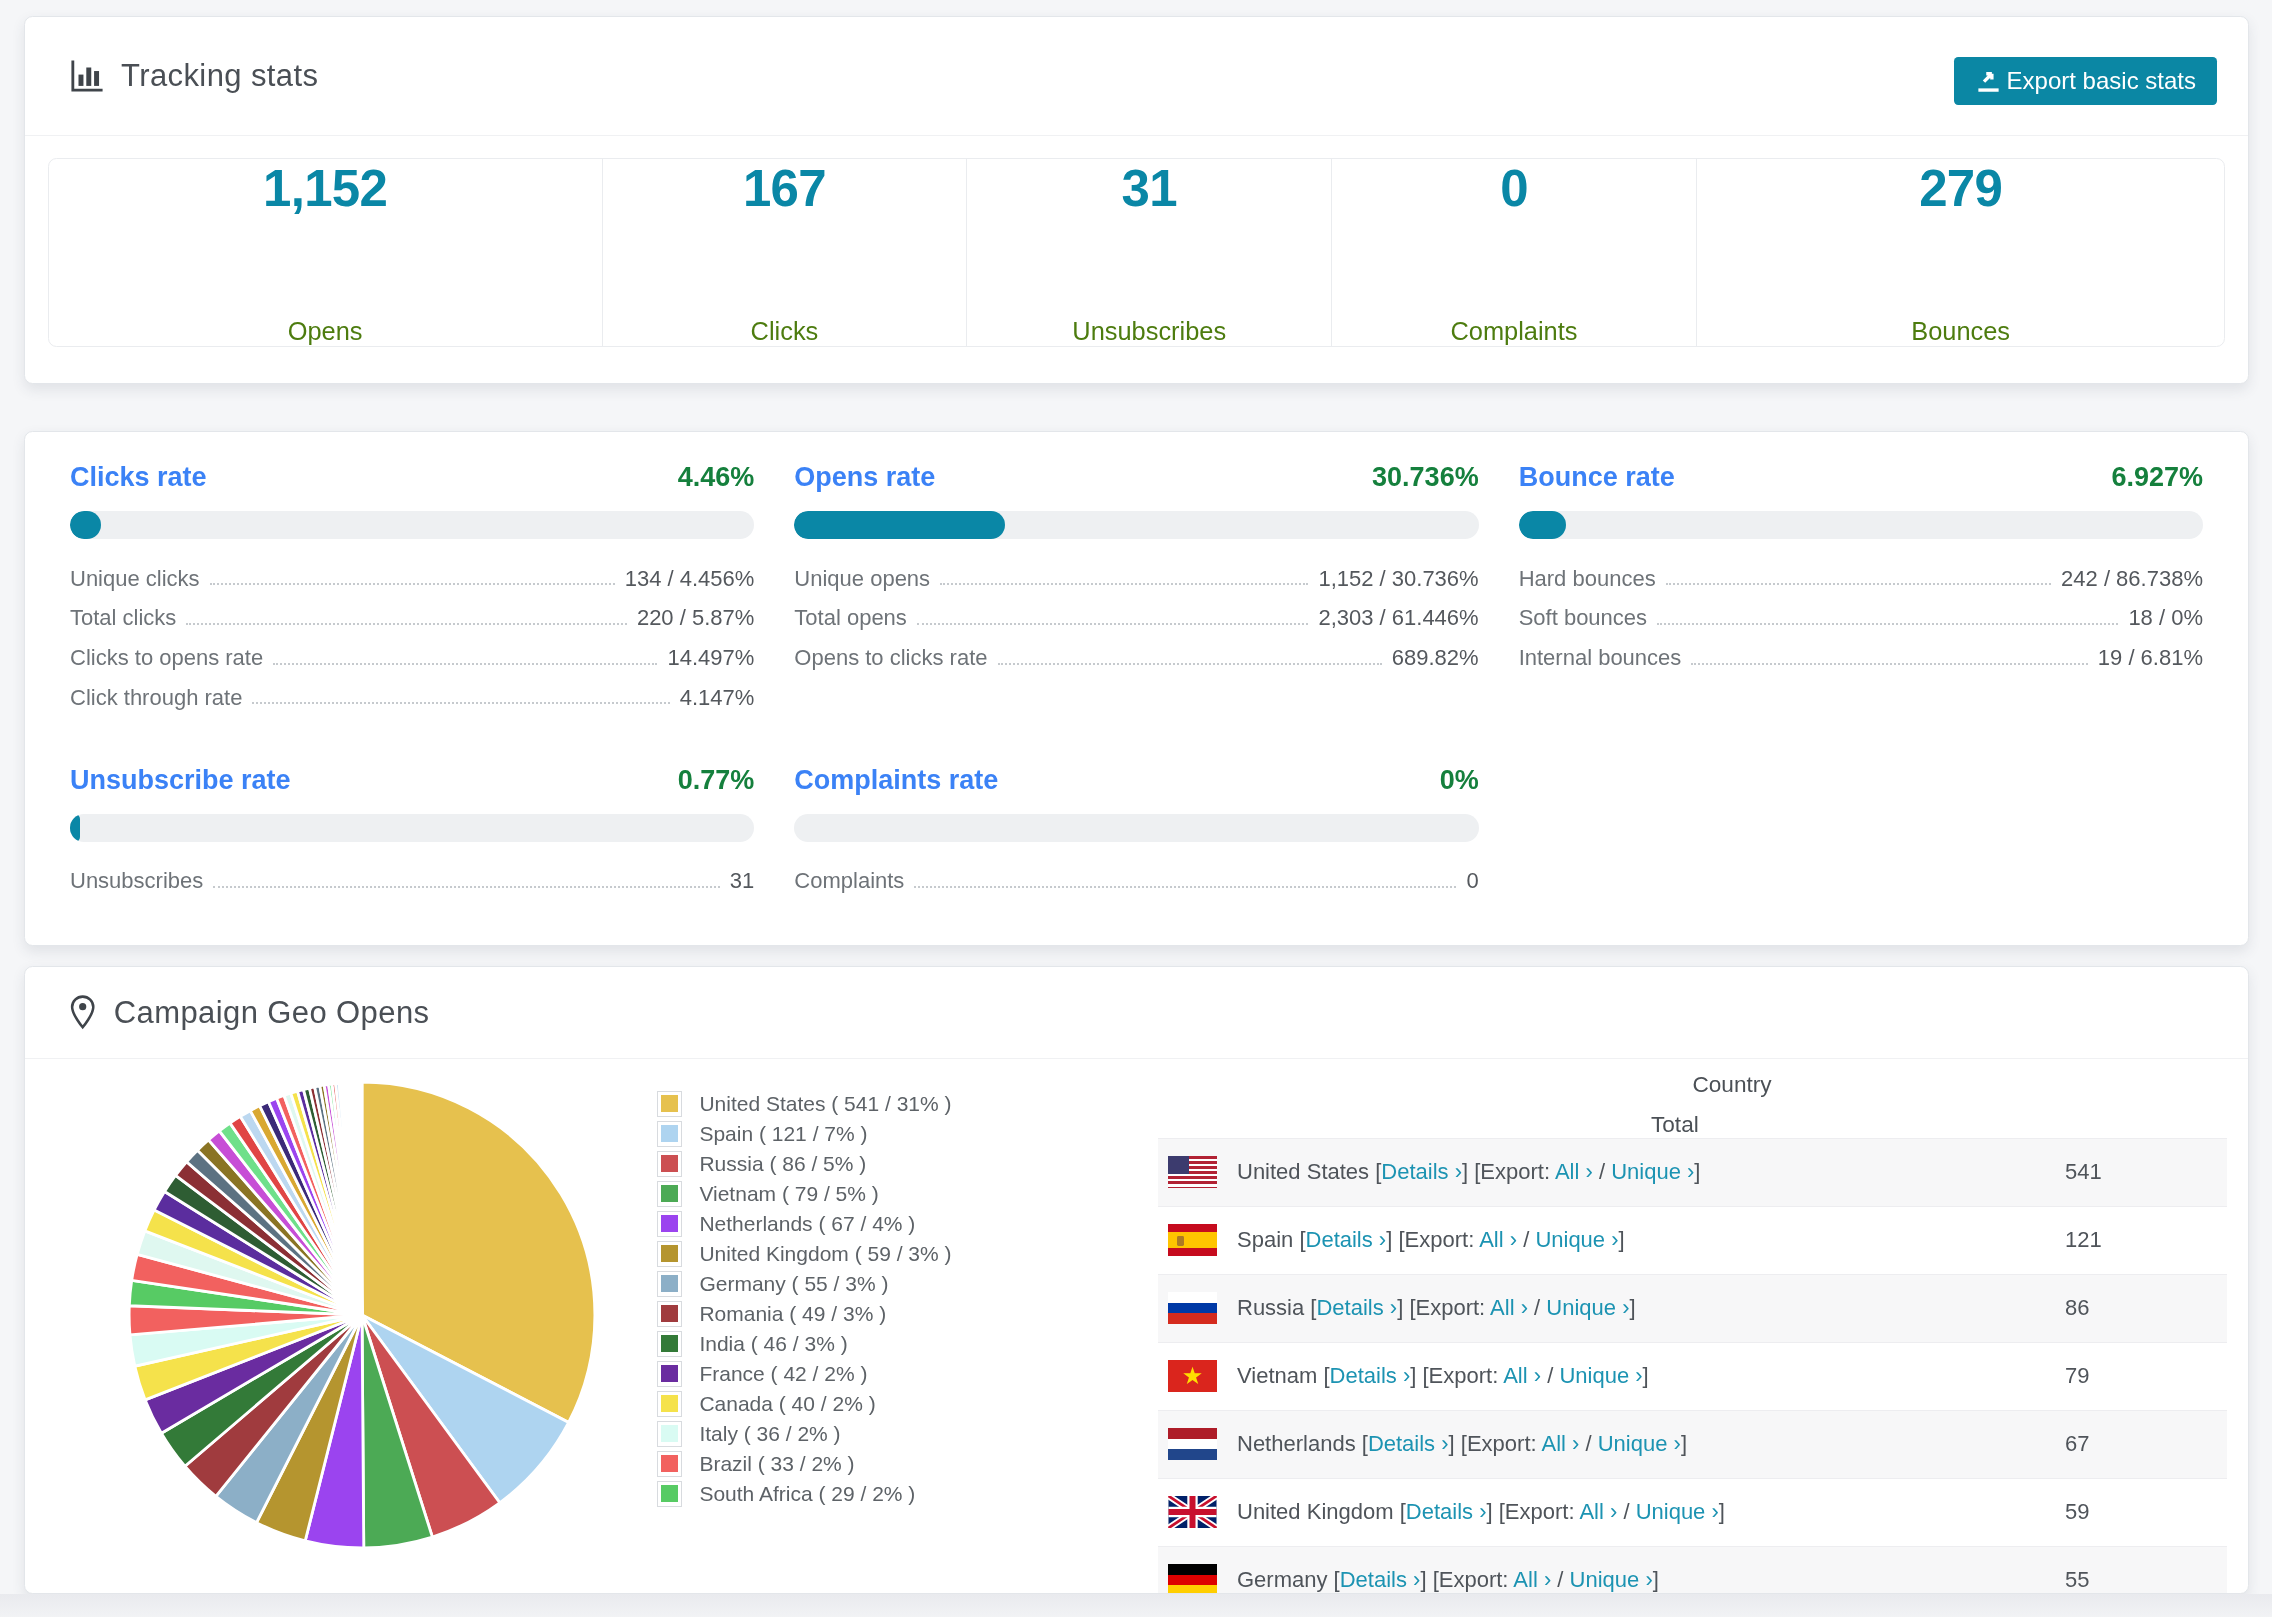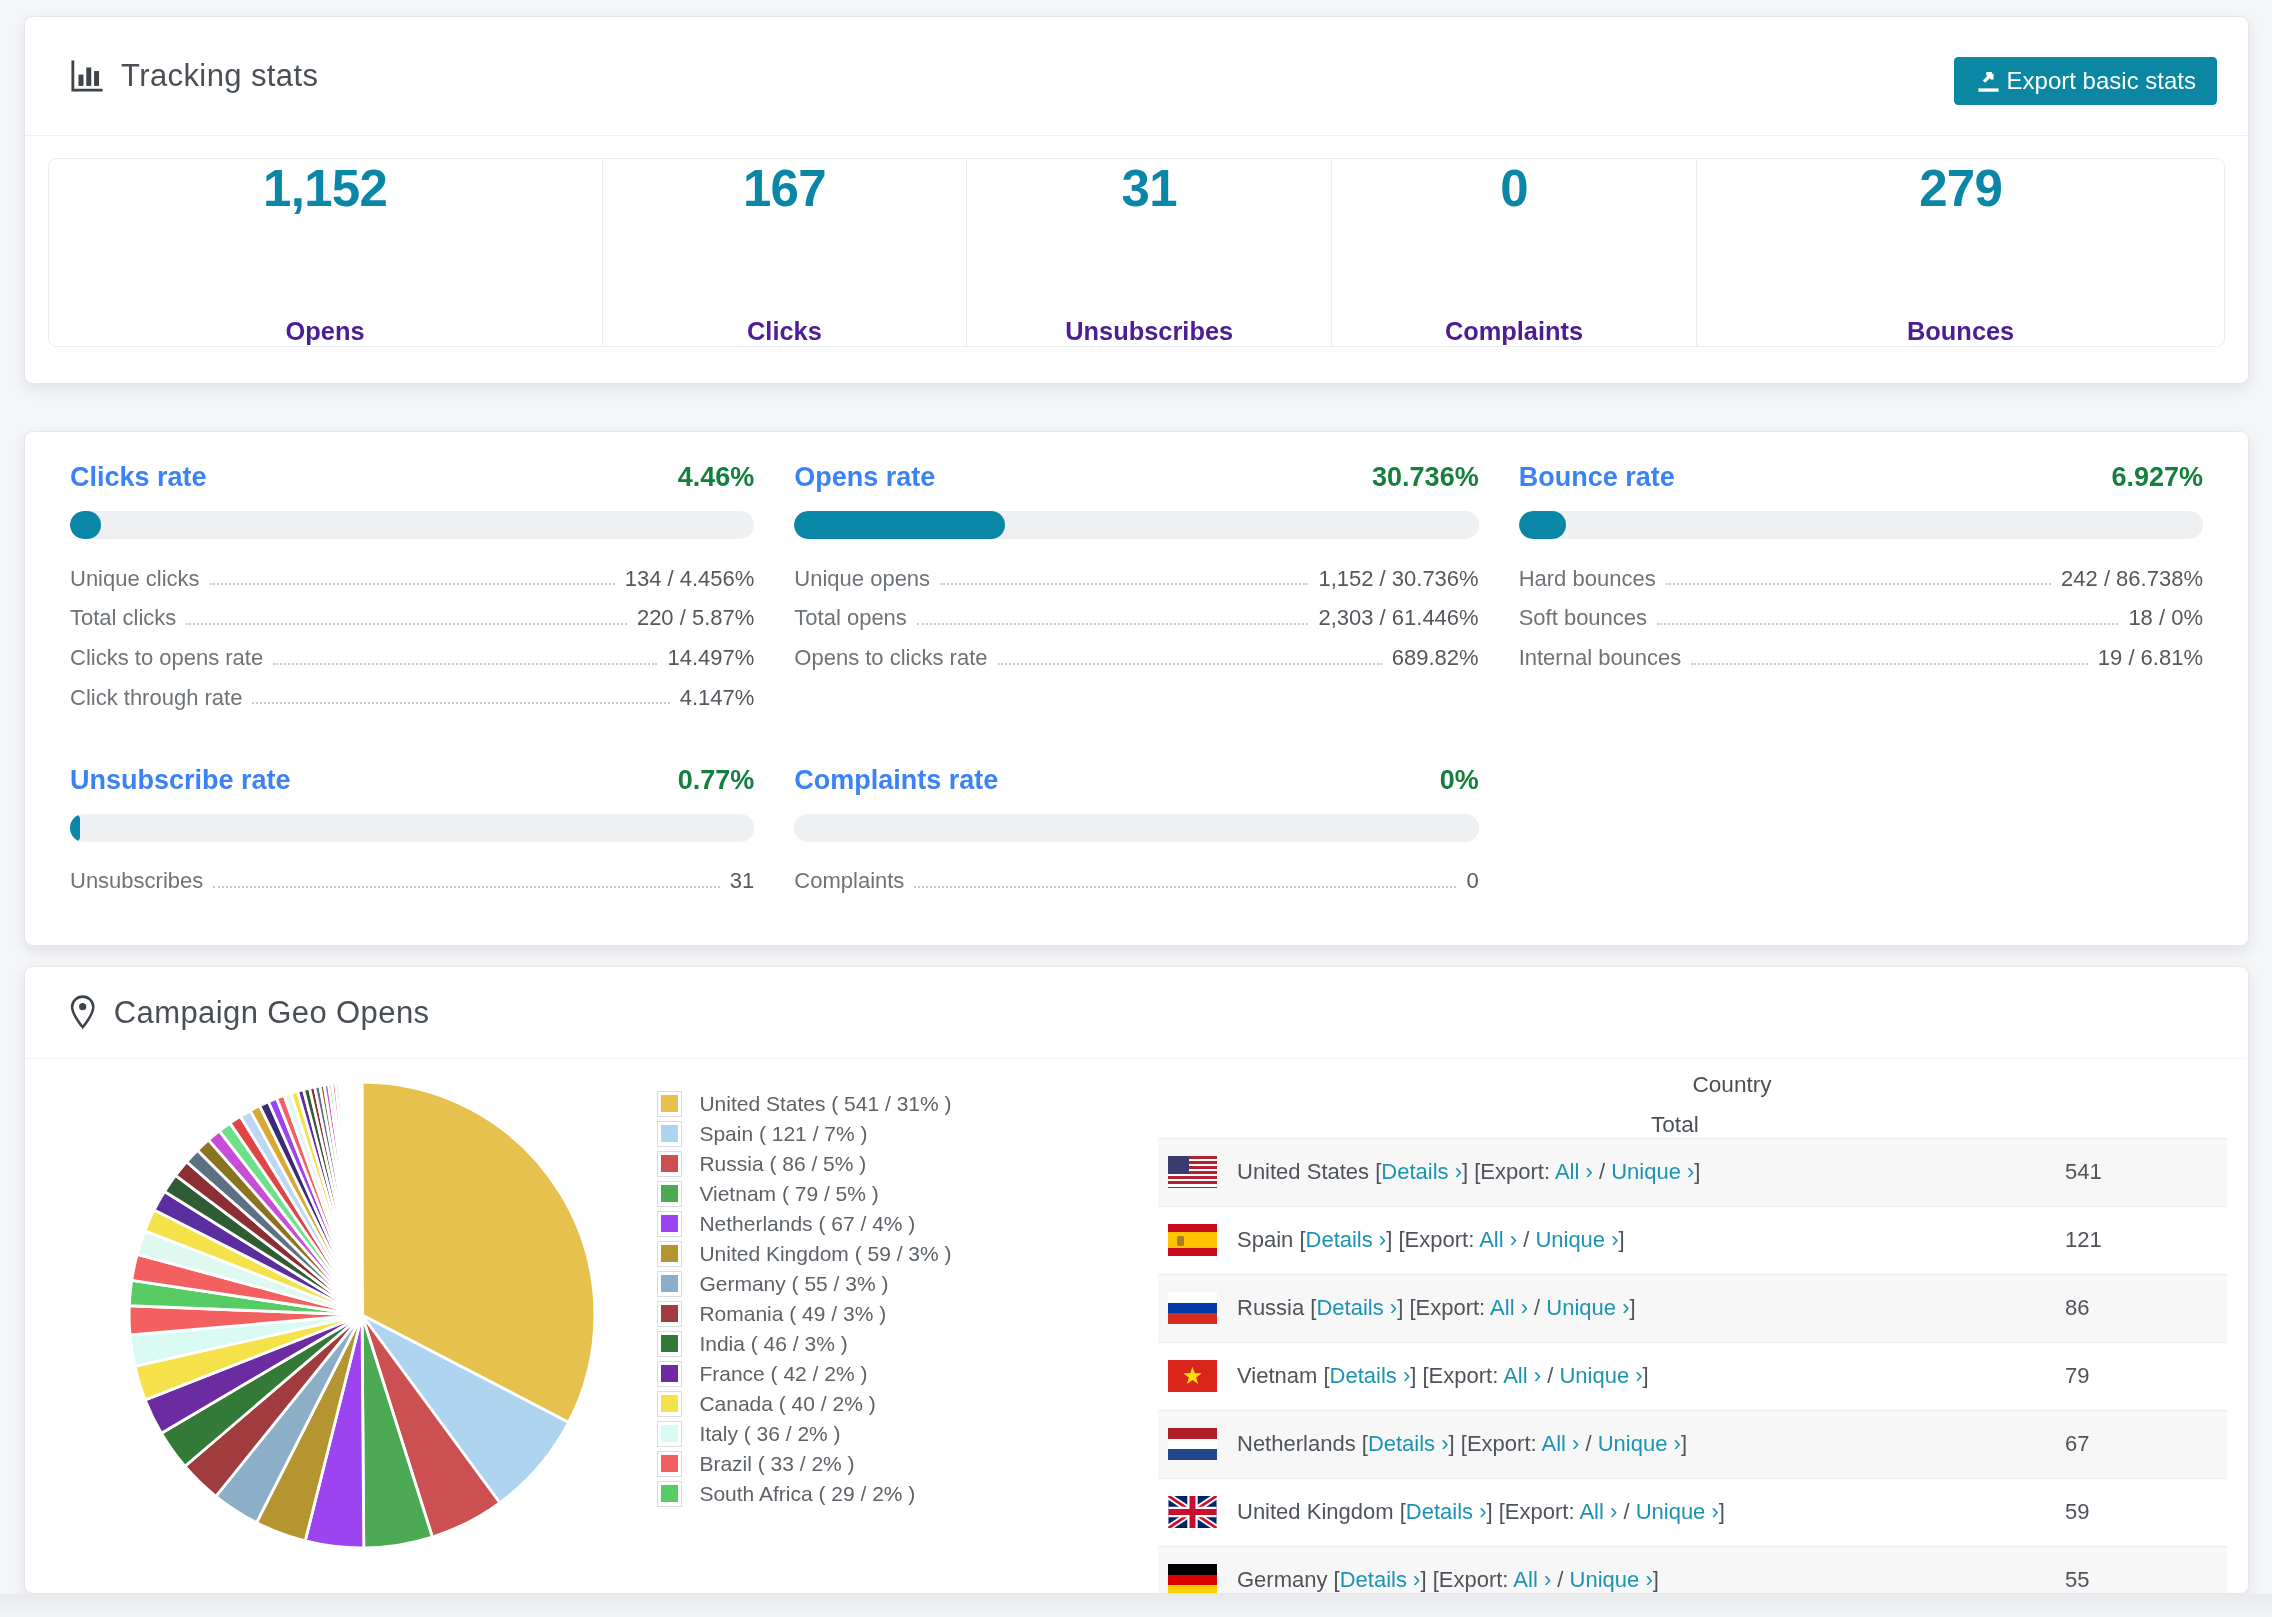--- a/index.html
+++ b/index.html
@@ -41,21 +41,21 @@
     display:flex; flex-direction:column; align-items:center; justify-content:space-between;
     border-right:1.4px solid #eaecef;
   }
   .stat-cell:last-child { border-right:none; }
   .stat-cell:nth-child(1){ flex:1.52; }
   .stat-cell:nth-child(2){ flex:1; }
   .stat-cell:nth-child(3){ flex:1; }
   .stat-cell:nth-child(4){ flex:1; }
   .stat-cell:nth-child(5){ flex:1.45; }
   .stat-num { font-size:51px; font-weight:700; color:#0a87a6; letter-spacing:-0.7px; }
-  .stat-lbl { font-size:25.4px; color:#4c1d95; margin-top:26px;font-weight:bold; }
+  .stat-lbl { font-size:25.4px; color:#4d7c0f; margin-top:26px; }
   
   #card-rates { top:431px; height:515px; }
   .rates-grid {
     padding:30px 45px 28px 45px;
     display:grid; grid-template-columns:1fr 1fr 1fr;
     column-gap:40px; row-gap:41px;
   }
   .rate-head { display:flex; justify-content:space-between; align-items:baseline; }
   .rate-title { font-size:27px; font-weight:700; color:#3b82f6; }
   .rate-value { font-size:27px; font-weight:700; color:#15803d; }

